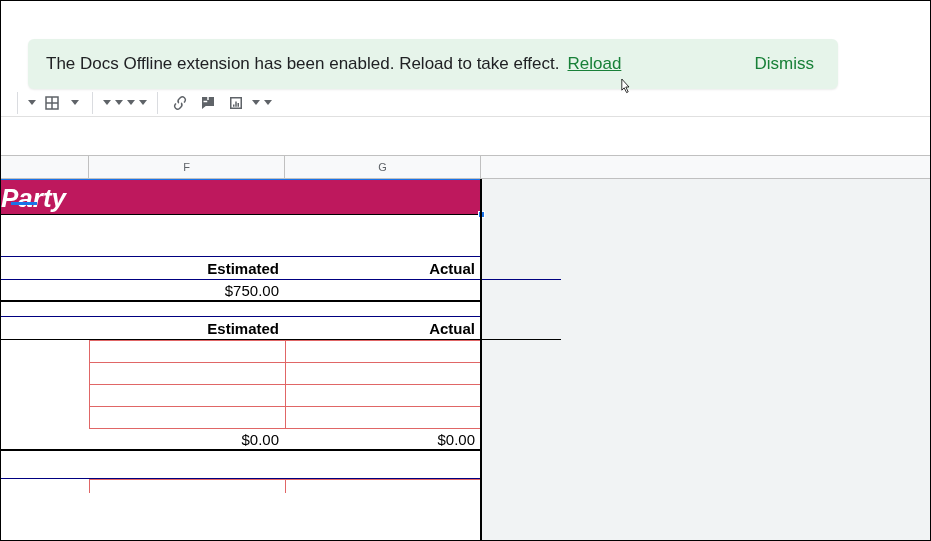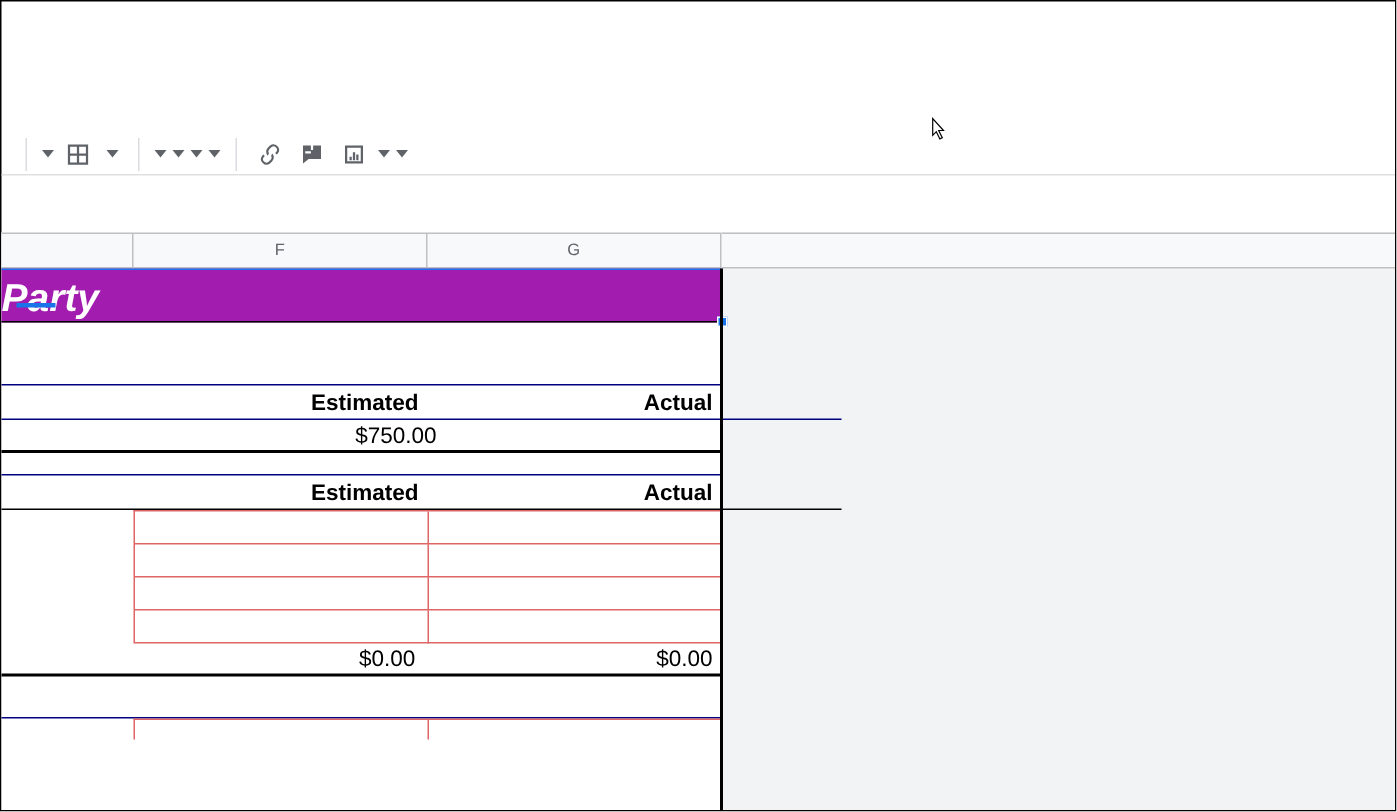--- a/index.html
+++ b/index.html
@@ -91,21 +91,21 @@
   .colE { width: 88px; }
   .colF { flex: 0 0 196px; }
   .colG { flex: 0 0 196px; }
   .cell { height: 100%; }
   .cell.e { width: 88px; }
   .cell.f { width: 196px; }
   .cell.g { width: 196px; }
 
   .title-row {
     height: 36px;
-    background: #a21caf;
+    background: #be185d;
     color: #fff;
     font-size: 26px;
     font-weight: bold;
     font-style: italic;
     line-height: 36px;
     padding-left: 0;
     position: relative;
     border-bottom: 1px solid #000;
     width: 480px;
   }
@@ -125,21 +125,21 @@
   }
   .hdr-row .cell { font-weight: bold; font-size: 15px; text-align: right; padding-right: 6px; line-height: 23px; }
   .hdr-row.bottom-black { border-bottom: 1px solid #000; }
 
   .val-row {
     height: 22px; width: 480px;
     border-bottom: 1px solid #000080;
     display: flex;
   }
   .val-row .cell { font-size: 15px; text-align: right; padding-right: 6px; line-height: 22px; }
-  .val-row.black-b { border-bottom: 2px solid #000; gap: 12px; }
+  .val-row.black-b { border-bottom: 2px solid #000; }
 
   .red-grid {
     width: 480px;
     display: flex;
   }
   .red-grid .left { width: 88px; }
   .red-grid .cols { width: 392px; }
   .red-cell-row { display: flex; height: 22px; }
   .red-cell { width: 196px; height: 22px; border-right: 1px solid #e06666; border-bottom: 1px solid #e06666; }
   .red-grid .cols { border-top: 1px solid #e06666; border-left: 1px solid #e06666; }
@@ -159,20 +159,26 @@
     position: absolute;
     top: 178px; left: 479px; width: 2px; bottom: 0;
     background: #000;
     z-index: 1;
   }
 </style>
 </head>
 <body>
 <div class="frame">
 
+<div class="banner">
+  <span class="msg">The Docs Offline extension has been enabled. Reload to take effect.</span>
+  <a class="reload">Reload</a>
+  <span class="spacer"></span>
+  <a class="dismiss">Dismiss</a>
+</div>
 
 <svg class="cursor" viewBox="0 0 20 24">
   <path d="M6 2 L6 16 L9 13 L12 19 L14 18 L11 12 L15 12 Z" fill="#fff" stroke="#000" stroke-width="1"></path>
 </svg>
 
 <div class="toolbar">
   <span class="tb-sep"></span>
 
   <span class="tb-pair">
     <svg viewBox="0 0 24 24">

